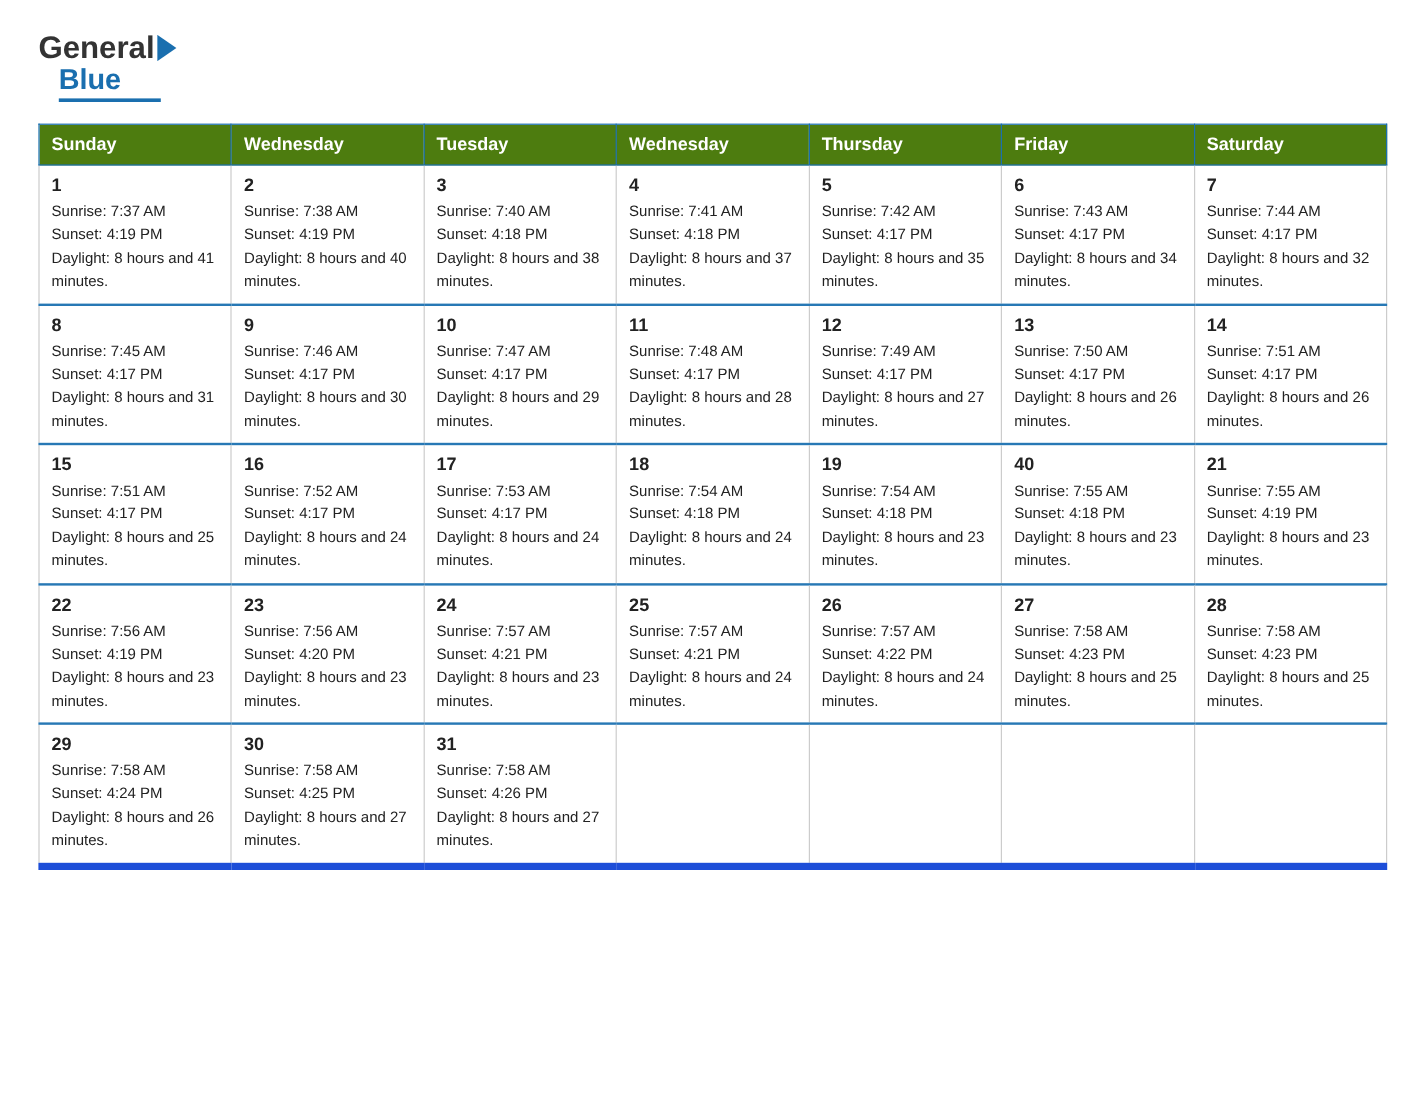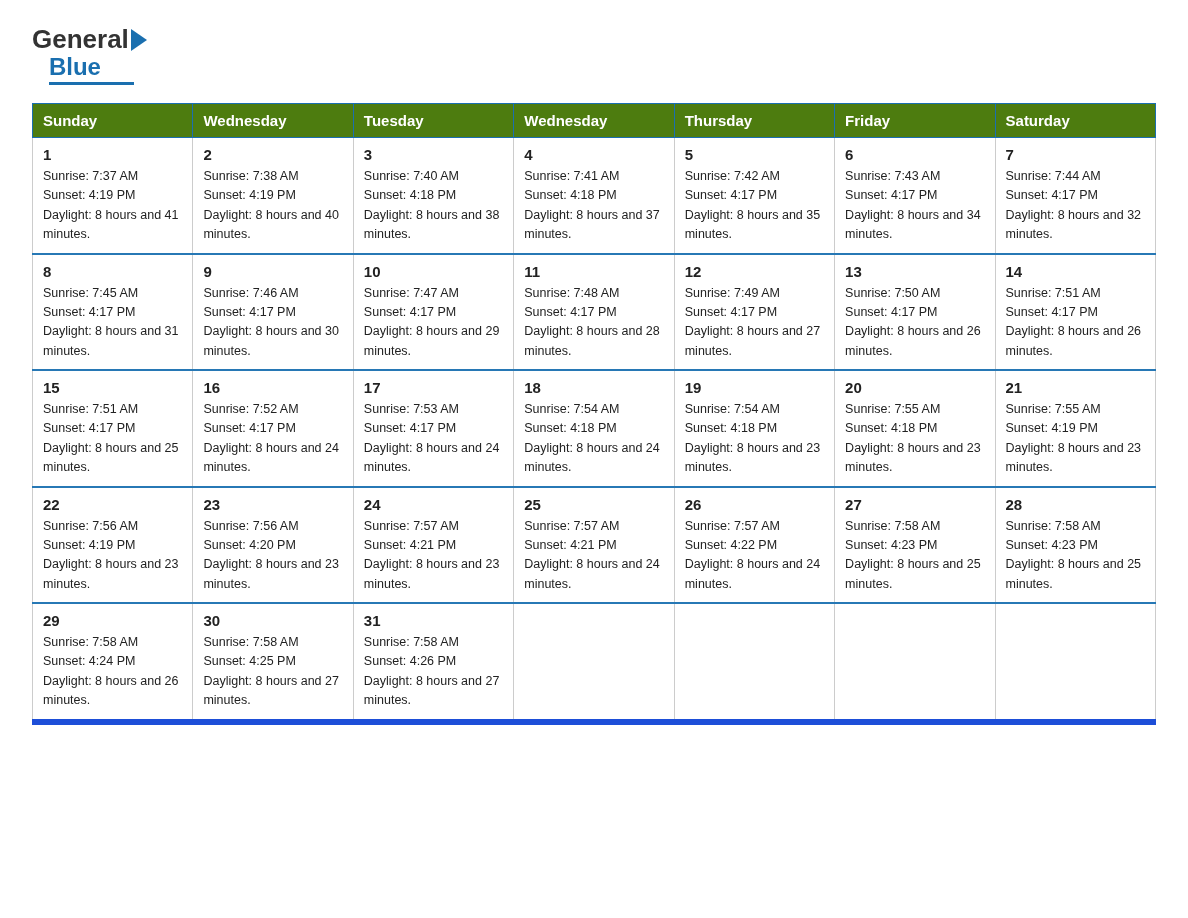--- a/index.html
+++ b/index.html
@@ -188,21 +188,21 @@
       </td>
         <td>
         <span class="day-number">18</span>
         <span class="day-info">Sunrise: 7:54 AM<br>Sunset: 4:18 PM<br>Daylight: 8 hours and 24 minutes.</span>
       </td>
         <td>
         <span class="day-number">19</span>
         <span class="day-info">Sunrise: 7:54 AM<br>Sunset: 4:18 PM<br>Daylight: 8 hours and 23 minutes.</span>
       </td>
         <td>
-        <span class="day-number">20</span>
+        <span class="day-number">40</span>
         <span class="day-info">Sunrise: 7:55 AM<br>Sunset: 4:18 PM<br>Daylight: 8 hours and 23 minutes.</span>
       </td>
         <td>
         <span class="day-number">21</span>
         <span class="day-info">Sunrise: 7:55 AM<br>Sunset: 4:19 PM<br>Daylight: 8 hours and 23 minutes.</span>
       </td>
       </tr>
       <tr>
         <td>
         <span class="day-number">22</span>

